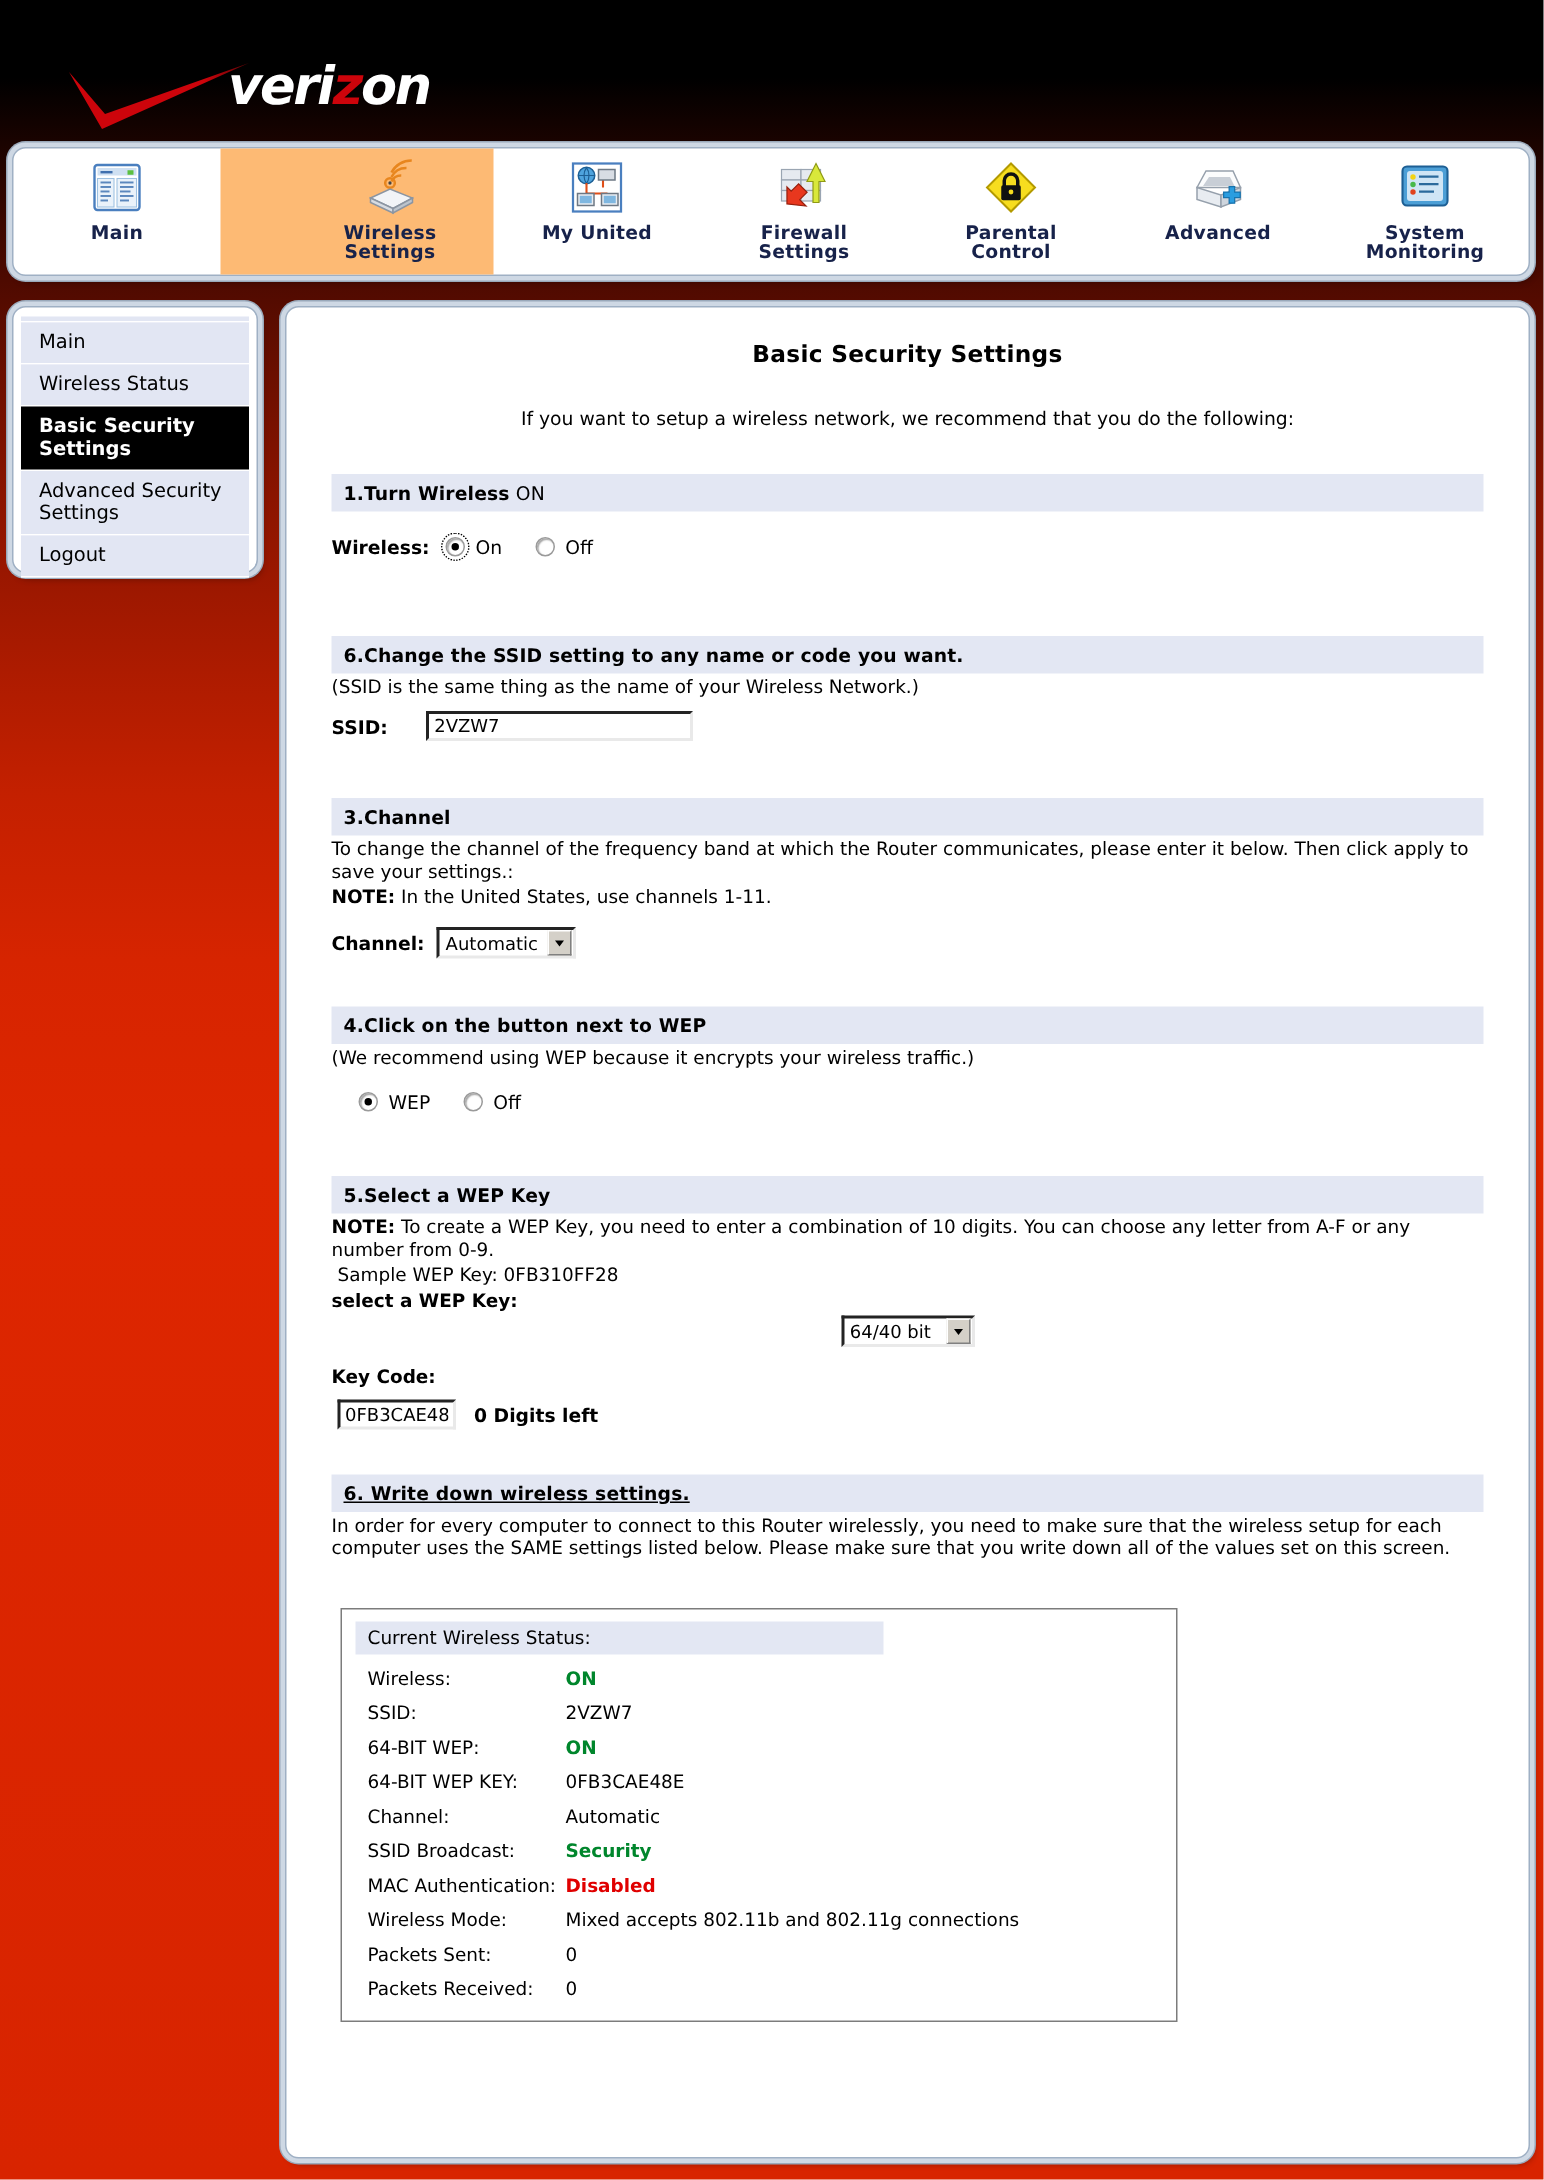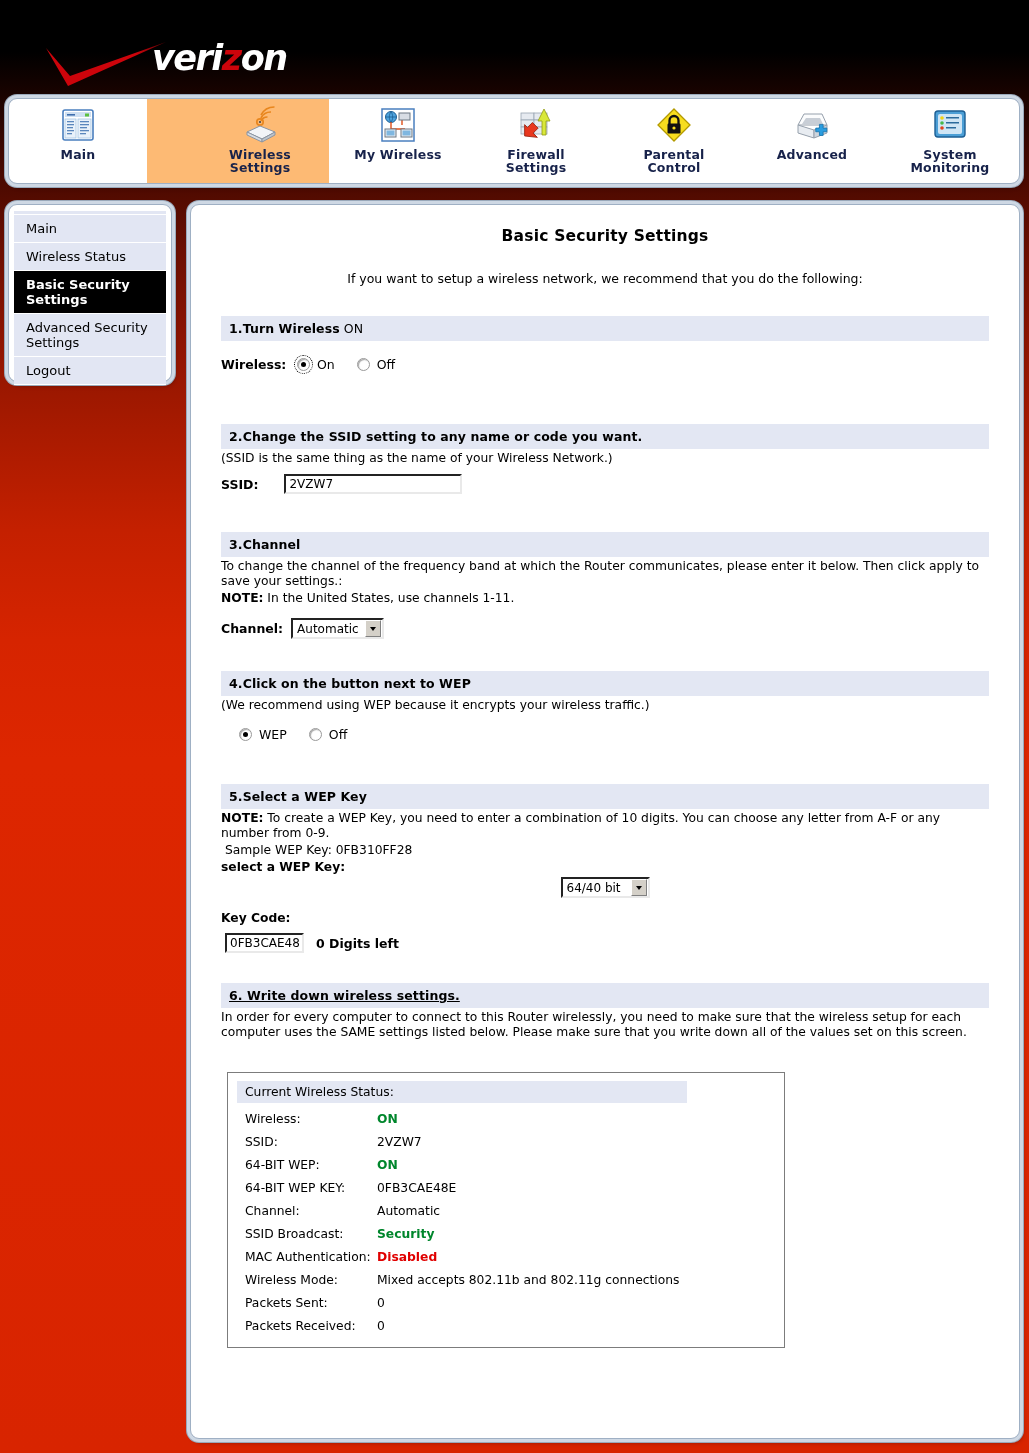--- a/index.html
+++ b/index.html
@@ -184,21 +184,21 @@
     margin-top: 32px; margin-left: 6px;
     width: 558px;
     border: 1px solid #7c7c7c;
     background: #fff;
     padding: 8px 9px 14px 9px;
   }
   .status-head {
     background: #e3e7f3;
     font-size: 12.3px; color: #000;
     padding: 4px 0 4px 8px;
-    width: 450px;
+    width: 352px;
   }
   .status-row { display: flex; margin-top: 9px; padding-left: 8px; }
   .status-key { width: 132px; font-size: 12.3px; color: #000; }
   .status-val { font-size: 12.3px; color: #000; }
   .status-val.on { color: #00862c; font-weight: bold; }
   .status-val.enabled { color: #00862c; font-weight: bold; }
   .status-val.disabled { color: #e00000; font-weight: bold; }
 </style>
 </head>
 <body>
@@ -264,21 +264,21 @@
       <rect x="4" y="4" width="32" height="32" fill="#fff" stroke="#4a7fbf" stroke-width="1.5"></rect>
       <circle cx="13" cy="12" r="5.5" fill="#4ea3dd" stroke="#1d5f94" stroke-width="1"></circle>
       <path d="M8 12h10M13 6.7c2.2 3 2.2 7.6 0 10.6M13 6.7c-2.2 3-2.2 7.6 0 10.6" stroke="#1d5f94" fill="none" stroke-width=".8"></path>
       <path d="M13 17 L13 24 L27 24 M24 13 L24 20" stroke="#e04f18" stroke-width="1.4" fill="none"></path>
       <rect x="21" y="8" width="11" height="7" fill="#d8dde4" stroke="#6d7884" stroke-width="1"></rect>
       <rect x="7" y="24" width="11" height="8" fill="#e9edf2" stroke="#6d7884" stroke-width="1"></rect>
       <rect x="8.5" y="25.5" width="8" height="5" fill="#7fb7e0"></rect>
       <rect x="23" y="24" width="11" height="8" fill="#e9edf2" stroke="#6d7884" stroke-width="1"></rect>
       <rect x="24.5" y="25.5" width="8" height="5" fill="#7fb7e0"></rect>
     </svg>
-    <div class="nav-label">My Wireless</div>
+    <div class="nav-label">My United</div>
   </div>
 
   <div class="nav-item">
     <svg class="nav-icon" viewBox="0 0 40 40">
       <g fill="#e6eaf0" stroke="#9aa5b2" stroke-width=".8">
         <rect x="5" y="8" width="13" height="7"></rect>
           <rect x="18" y="8" width="13" height="7"></rect>
         <rect x="5" y="15" width="13" height="7"></rect>
           <rect x="18" y="15" width="13" height="7"></rect>
         <rect x="5" y="22" width="13" height="7"></rect>
@@ -344,21 +344,21 @@
 
   <div class="sec-head"><span>1.Turn Wireless</span><span class="light"> ON</span></div>
   <div class="row" style="margin-top:16px;">
     <span class="row-label" style="width:76px;">Wireless:</span>
     <span class="radio checked focus"></span>
     <span class="radio-label">On</span>
     <span class="radio"></span>
     <span class="radio-label">Off</span>
   </div>
 
-  <div class="sec-head" style="margin-top:52px;">2.Change the SSID setting to any name or code you want.</div>
+  <div class="sec-head" style="margin-top:52px;">6.Change the SSID setting to any name or code you want.</div>
   <div class="body-text">(SSID is the same thing as the name of your Wireless Network.)</div>
   <div class="row" style="margin-top:8px;">
     <span class="row-label">SSID:</span>
     <input class="textbox" id="ssid-input" type="text" value="2VZW7" style="">
   </div>
 
   <div class="sec-head" style="margin-top:38px;">3.Channel</div>
   <div class="body-text">To change the channel of the frequency band at which the Router communicates, please enter it below. Then click apply to save your settings.:</div>
   <div class="body-text"><span class="note-lead">NOTE:</span><span> In the United States, use channels 1-11.</span></div>
   <div class="row" style="margin-top:12px;">

